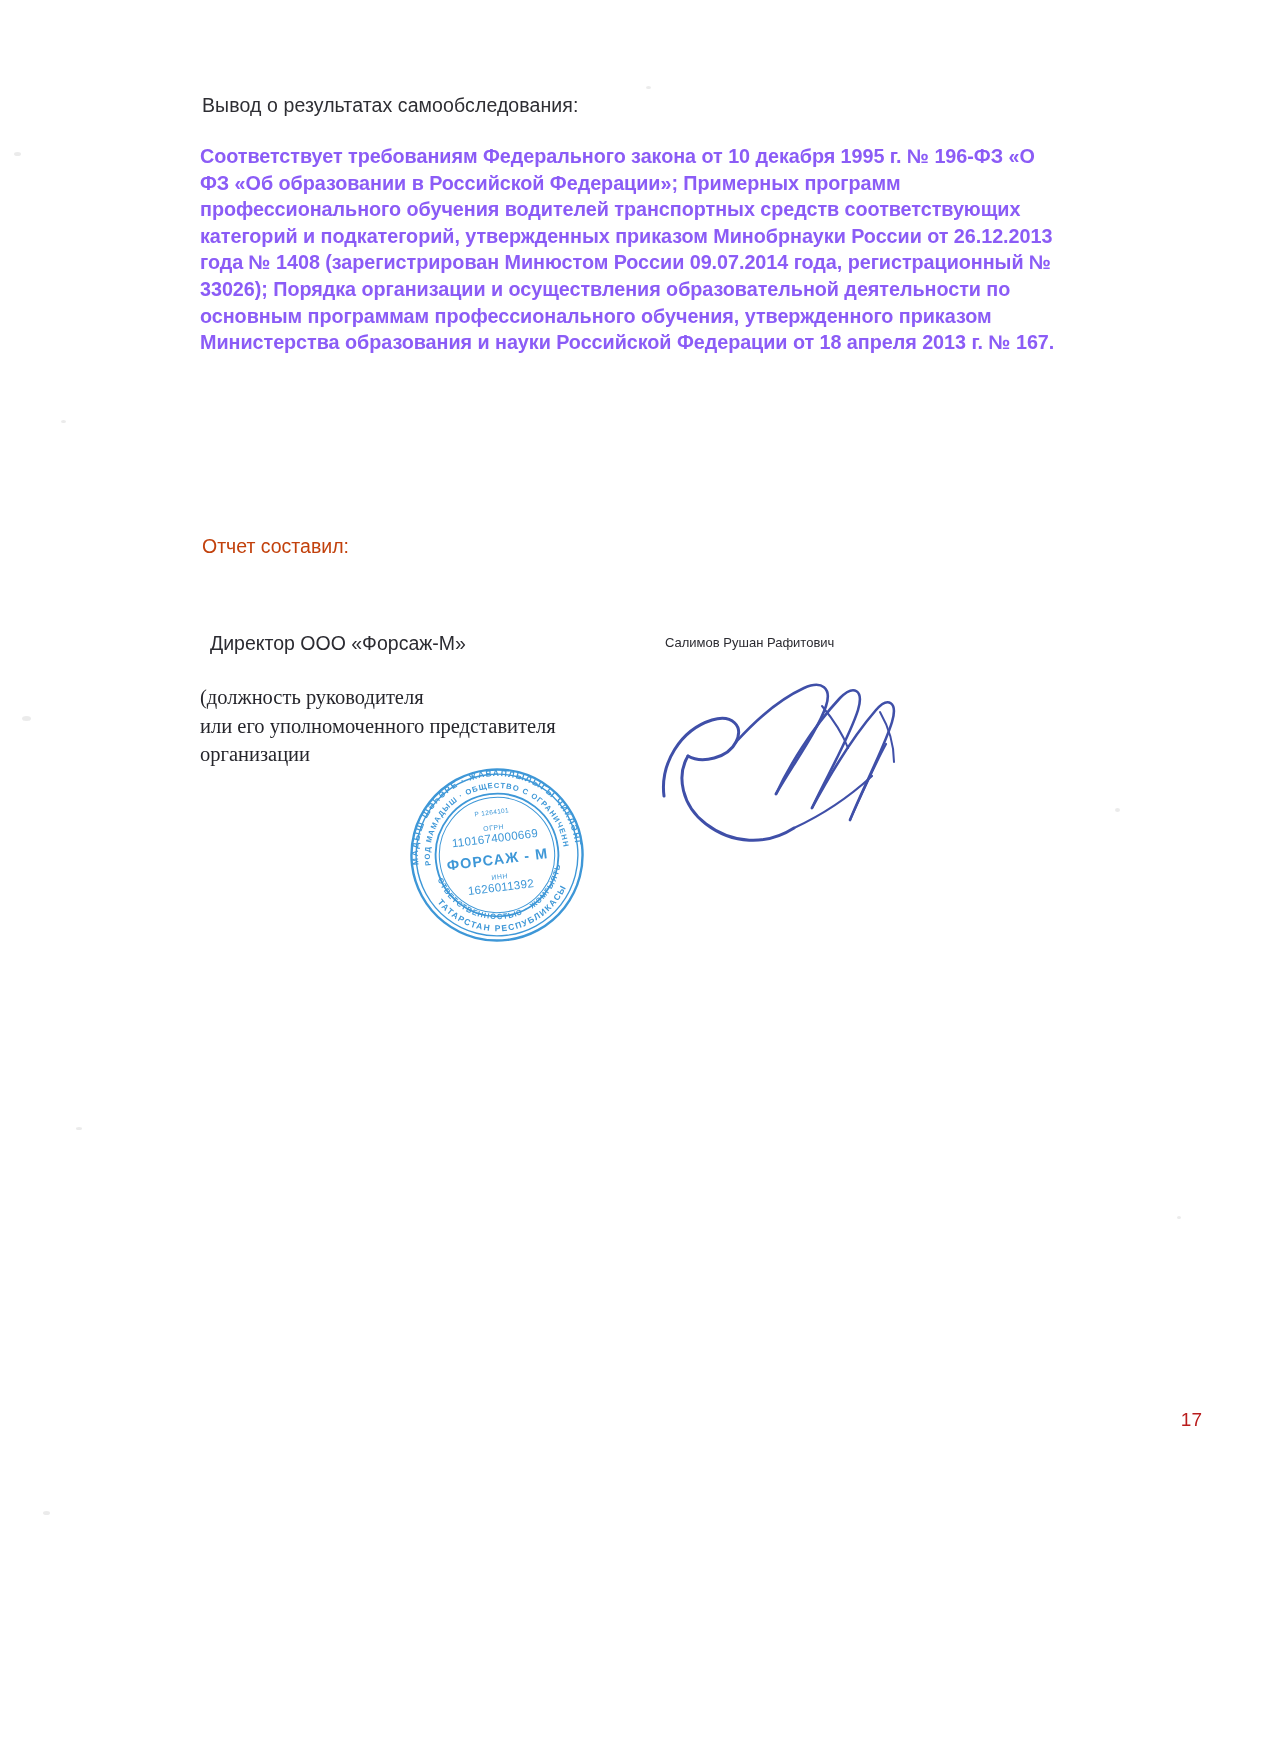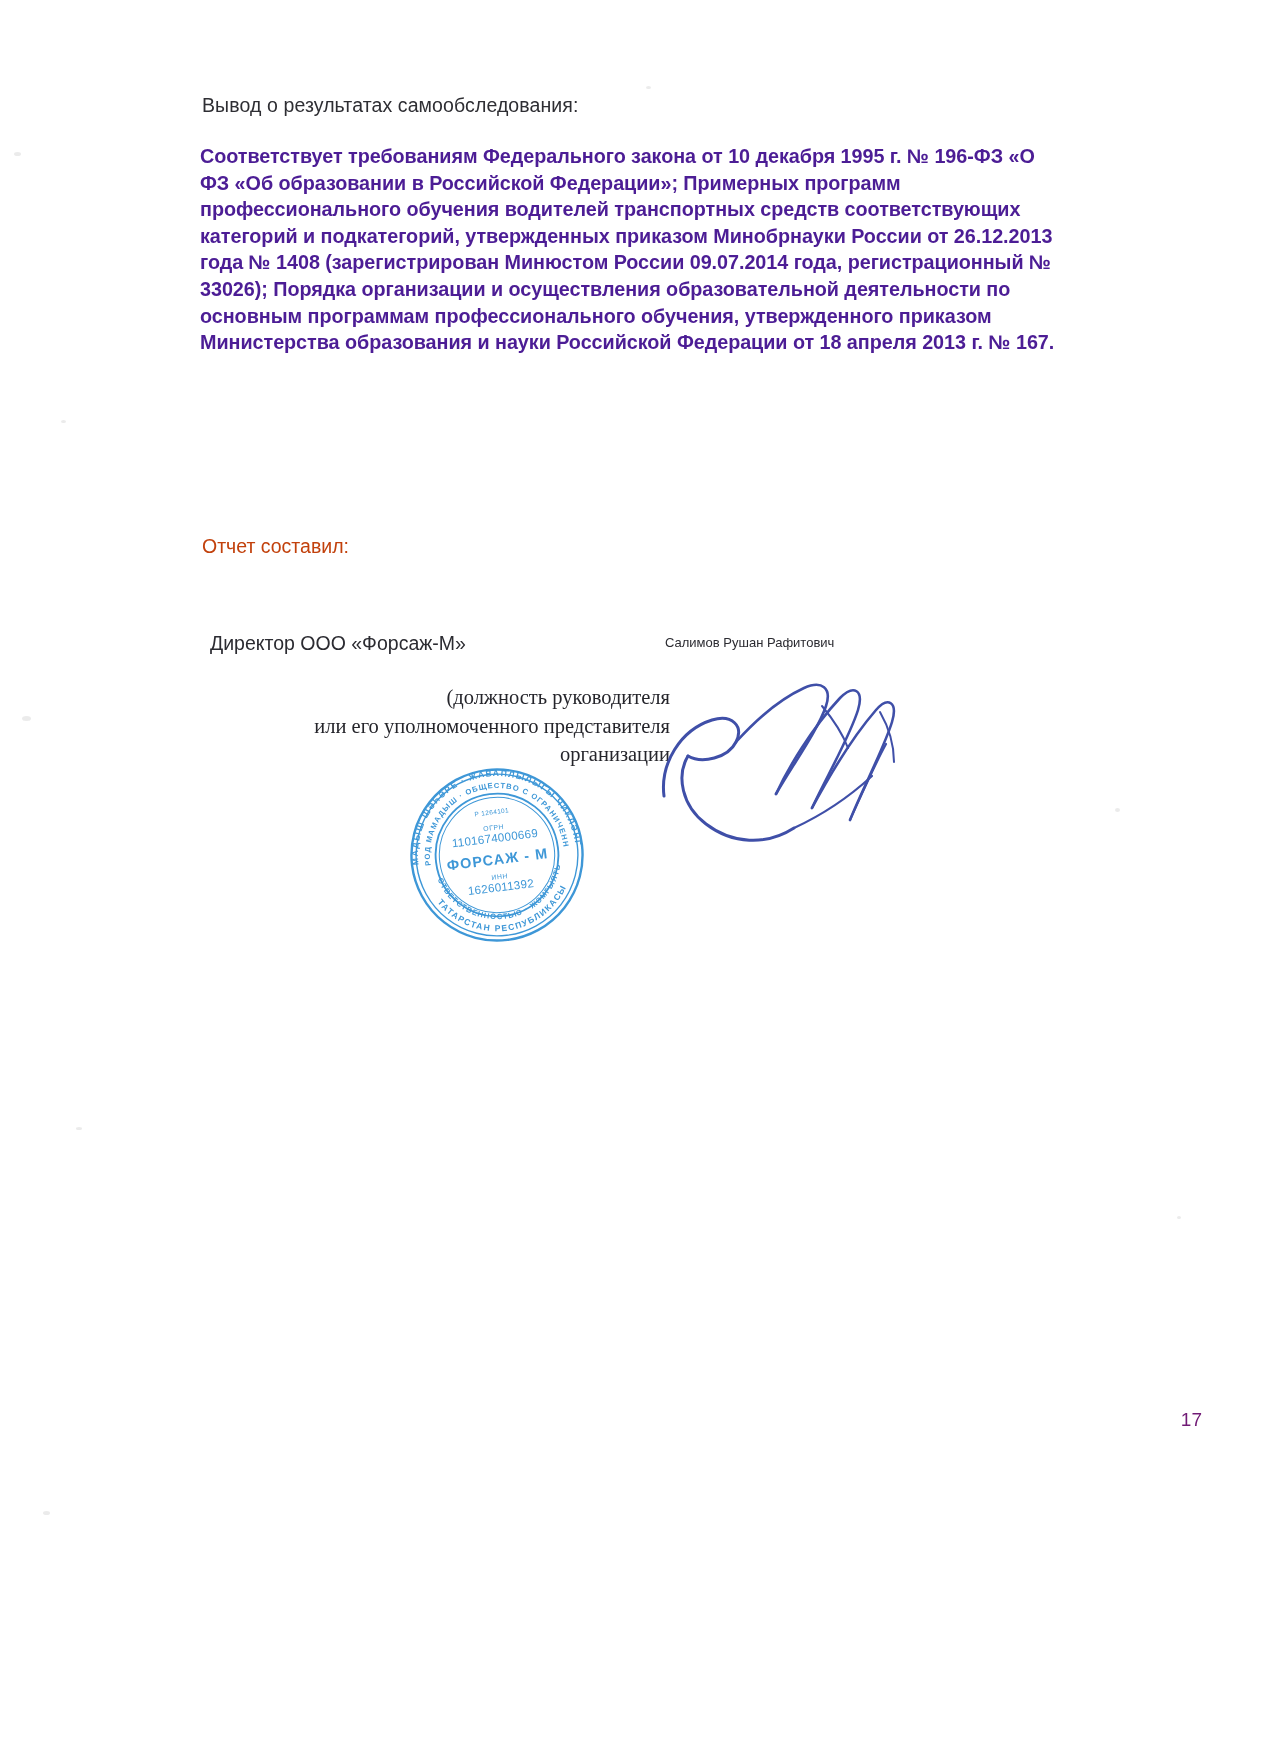--- a/index.html
+++ b/index.html
@@ -45,21 +45,21 @@
   }
 
   .conclusion-block {
     position: absolute;
     left: 200px;
     top: 143px;
     width: 878px;
     font-size: 19.8px;
     line-height: 26.6px;
     font-weight: 700;
-    color: #4c1d95;
+    color: #8b5cf6;
     letter-spacing: -0.05px;
     text-align: left;
   }
   .conclusion-block .ln {
     display: block;
     white-space: nowrap;
   }
 
   .report-by {
     position: absolute;
@@ -97,21 +97,20 @@
     top: 683px;
     width: 470px;
     font-family: "Liberation Serif", serif;
     font-size: 20.5px;
     line-height: 28.5px;
     color: #25252b;
   }
   .role-note .ln {
     display: block;
     white-space: nowrap;
-    text-align: right;
   }
 
   
   .stamp {
     position: absolute;
     left: 404px;
     top: 762px;
     width: 186px;
     height: 186px;
     transform: rotate(-7deg);
@@ -128,21 +127,21 @@
     height: 240px;
     pointer-events: none;
   }
   .signature svg { display: block; width: 100%; height: 100%; }
 
   .page-number {
     position: absolute;
     right: 74px;
     top: 1409px;
     font-size: 19px;
-    color: #701a75;
+    color: #b91c1c;
   }
 </style>
 </head>
 <body>
 
 <div class="page">
 
   <div class="scan-noise">
     <div class="speck" style="left:14px; top:152px; width:7px; height:4px;"></div>
     <div class="speck" style="left:61px; top:420px; width:5px; height:3px;"></div>

